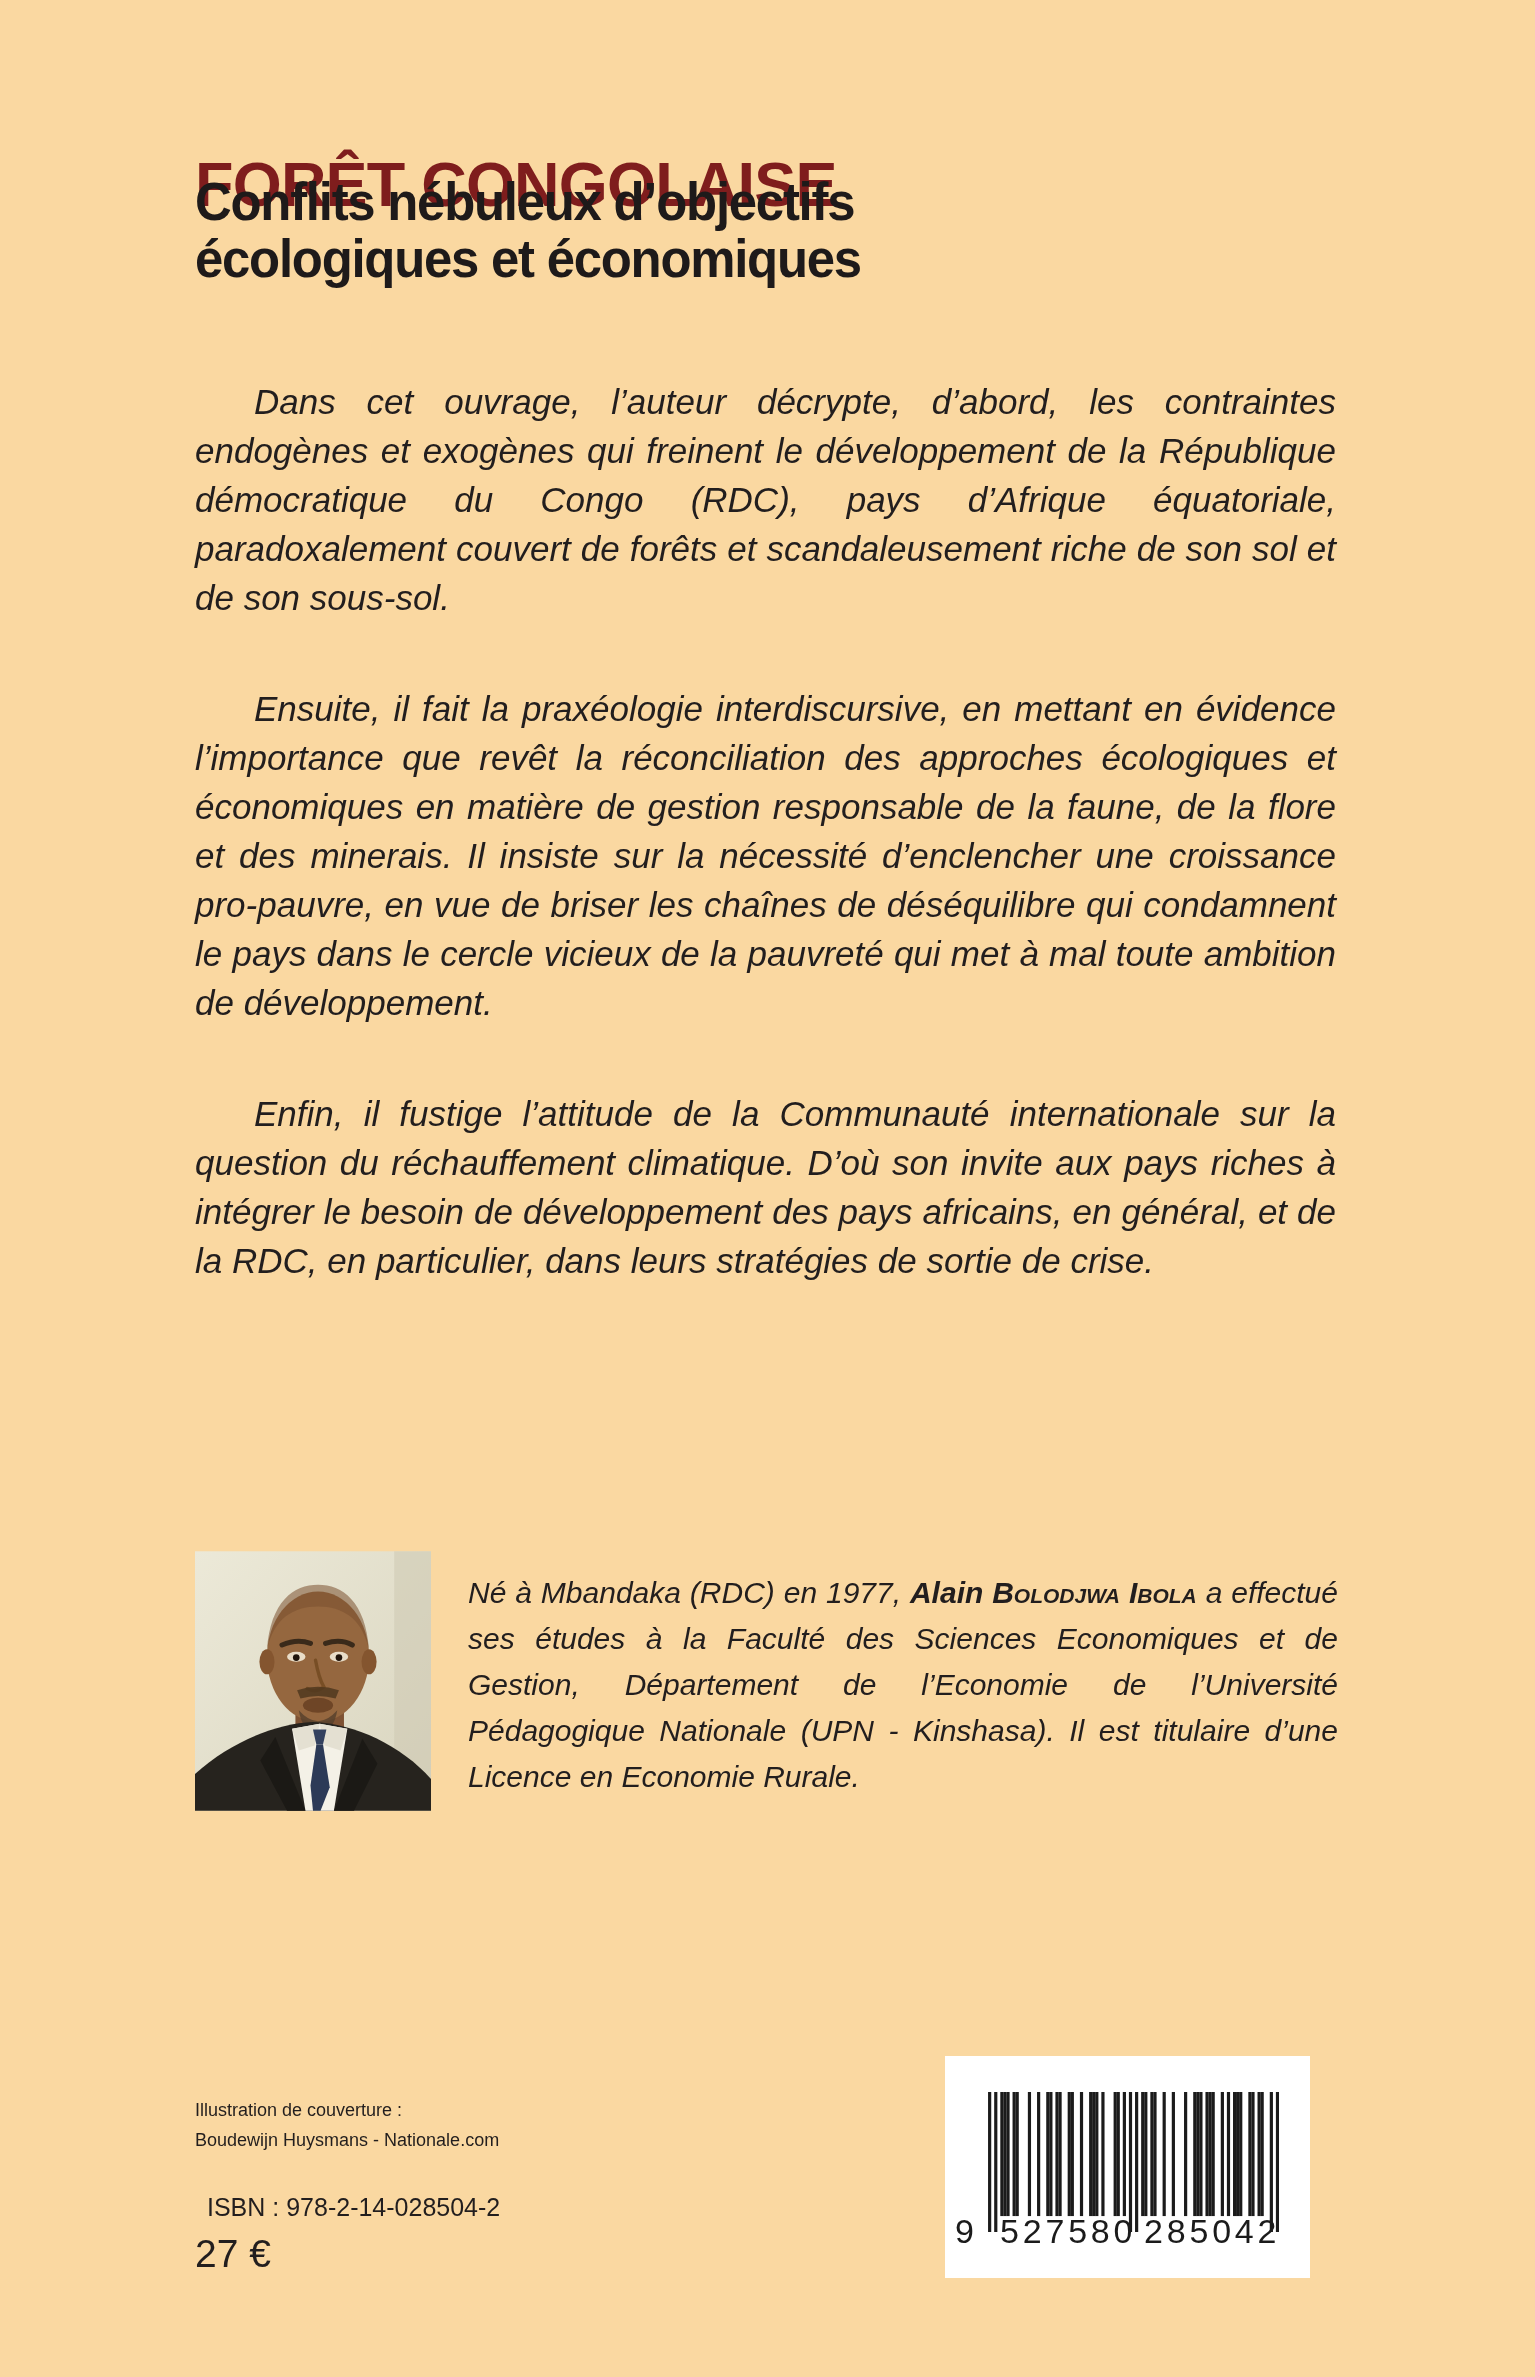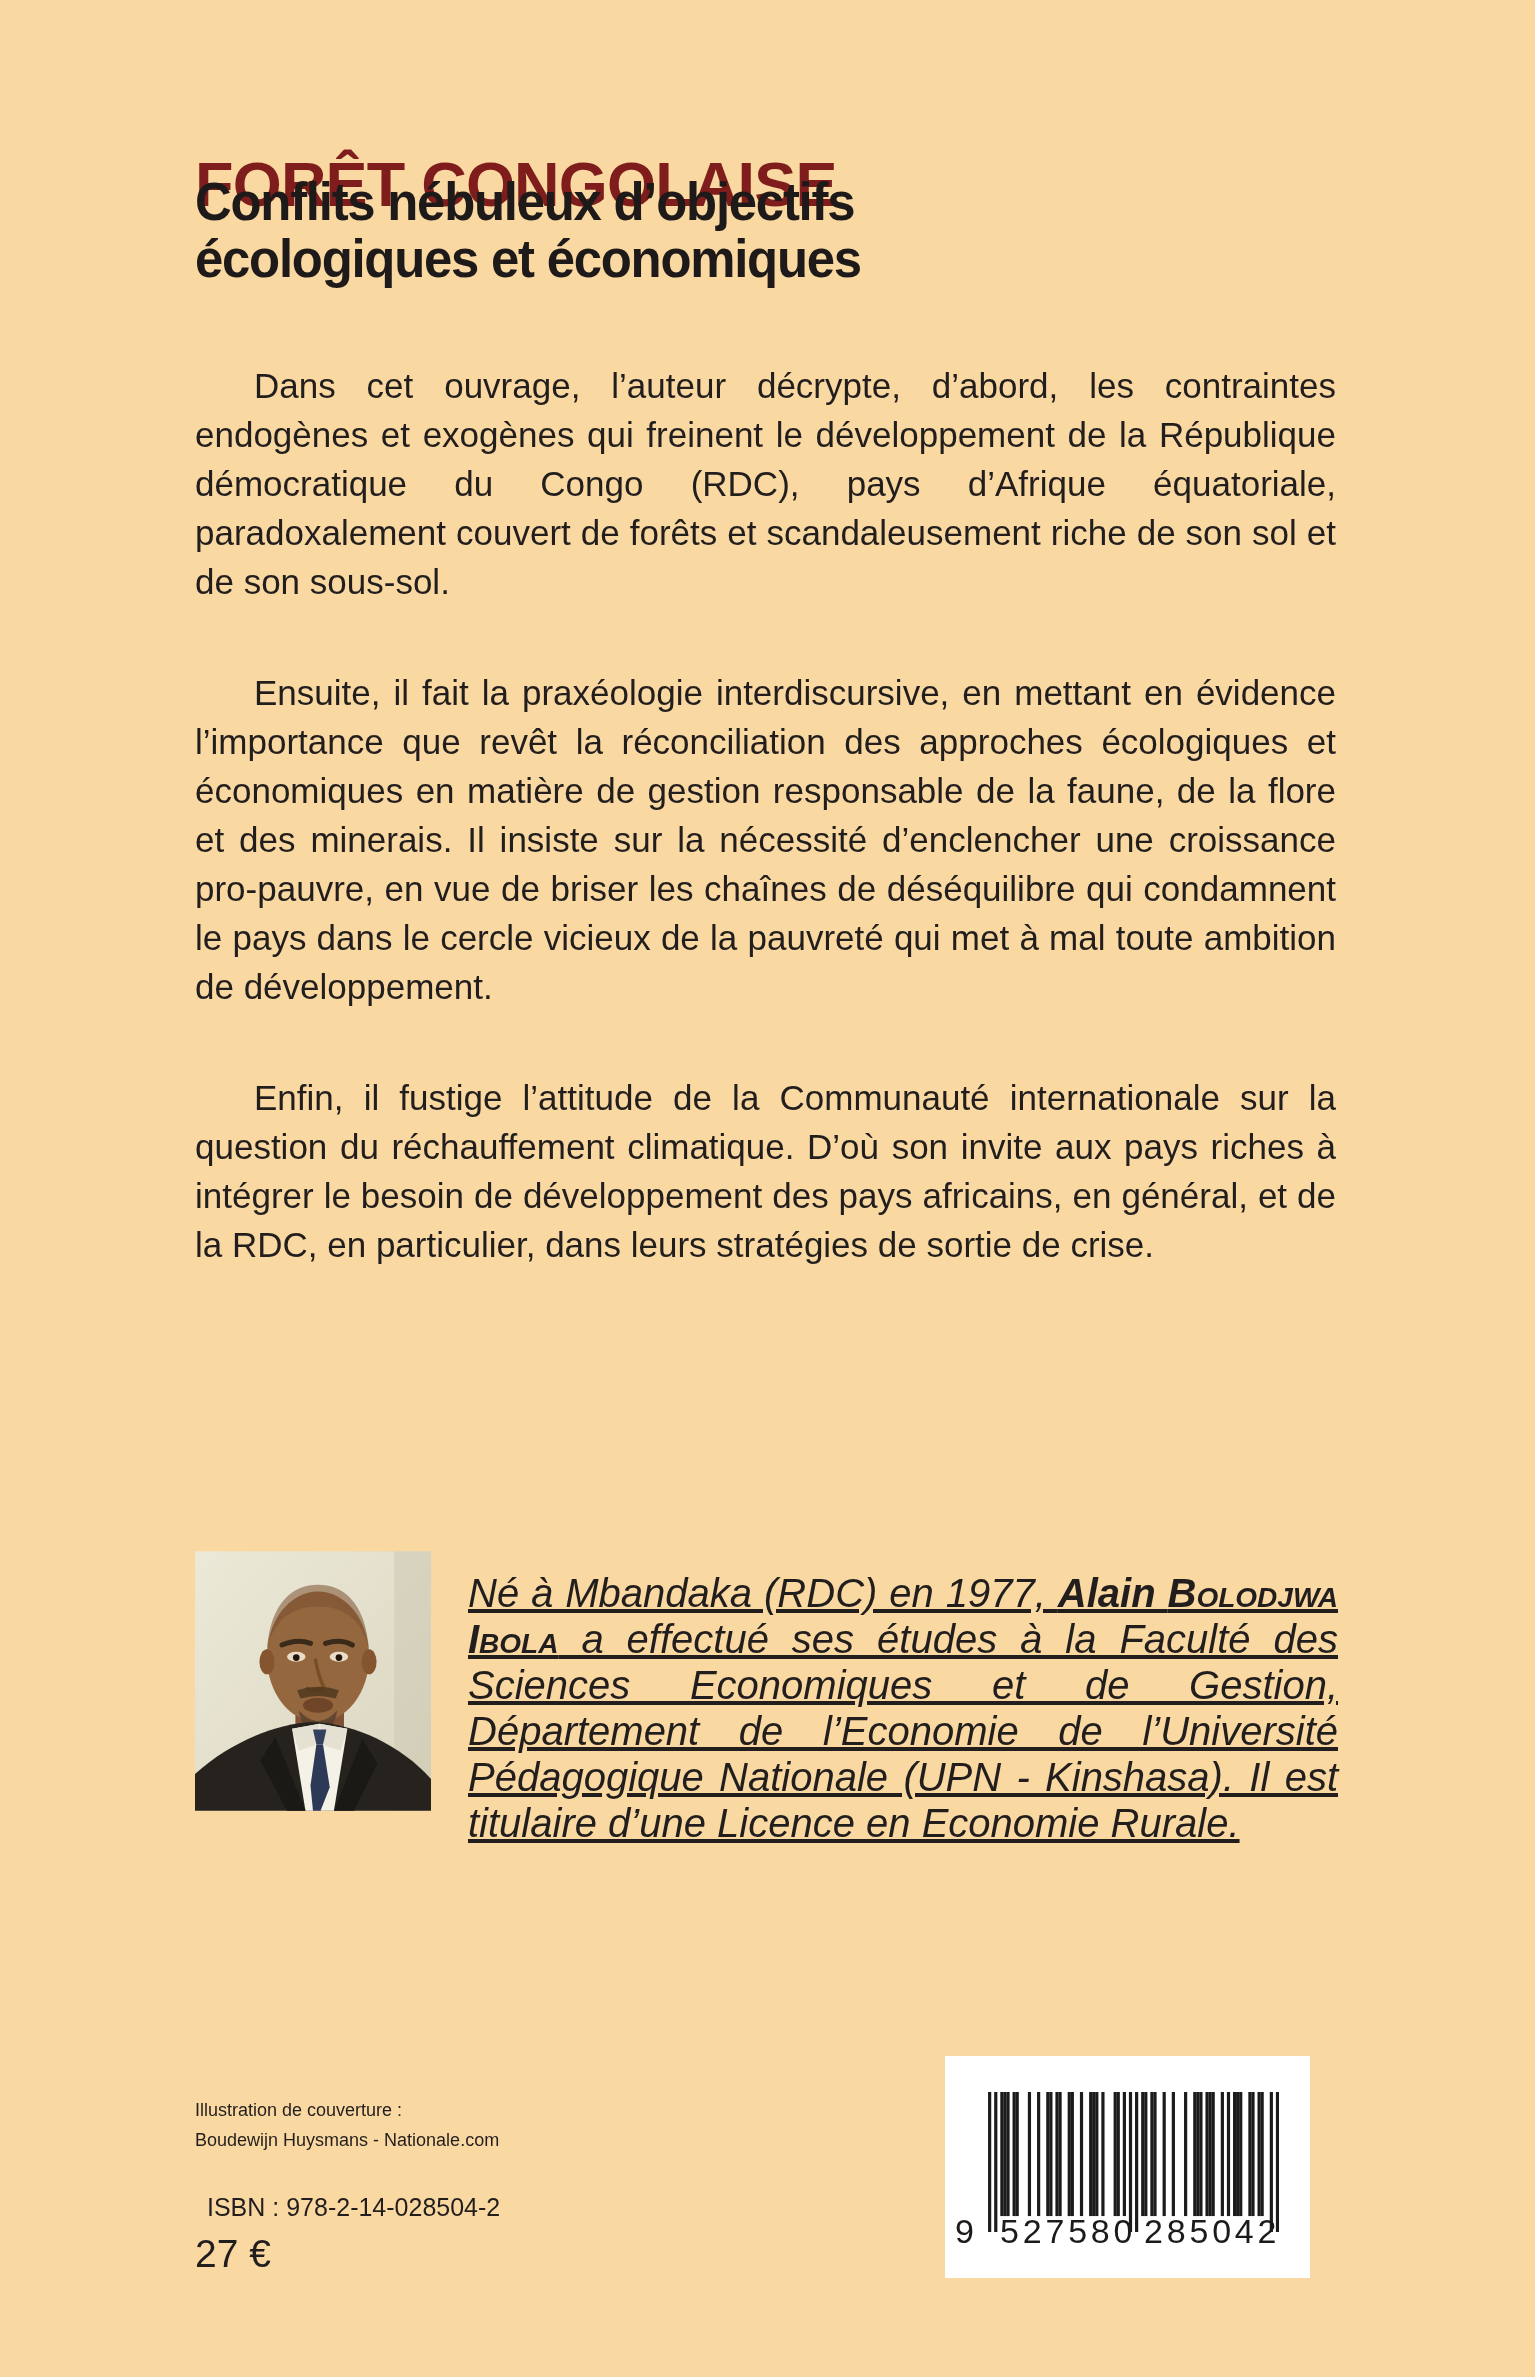--- a/index.html
+++ b/index.html
@@ -19,36 +19,36 @@
     white-space: nowrap;
   }
   .subtitle {
     position: absolute; left: 195px; top: 173px;
     font-size: 53px; line-height: 57px; font-weight: bold;
     letter-spacing: -1.3px;
     transform: scaleX(.96); transform-origin: left top;
     color: #1E1A1A;
   }
   .synopsis {
-    position: absolute; left: 195px; top: 361px; width: 1141px;
+    position: absolute; left: 195px; top: 377px; width: 1141px;
     font-size: 35px; line-height: 49px;
     text-align: justify;
+    font-style: italic;
   }
   .synopsis p { margin: 0 0 62px 0; text-indent: 59px; }
   .bio-photo {
     position: absolute; left: 195px; top: 1551px;
     width: 236px; height: 260px;
   }
   .bio-photo svg { display: block; width: 236px; height: 260px; }
   .bio-text {
     position: absolute; left: 468px; top: 1570px; width: 870px;
-    font-size: 40px; line-height: 46px;
+    font-size: 30px; line-height: 46px;
     font-style: italic;
     text-align: justify;
-    text-decoration: underline;
   }
   .bio-text .author { font-weight: bold; }
   .bio-text .sc { font-variant: small-caps; }
   .credit {
     position: absolute; left: 195px; top: 2095px;
     font-size: 18px; line-height: 30px;
   }
   .isbn {
     position: absolute; left: 195px; top: 2190px;
     font-size: 25px; line-height: 34px; margin-left: 12px;

